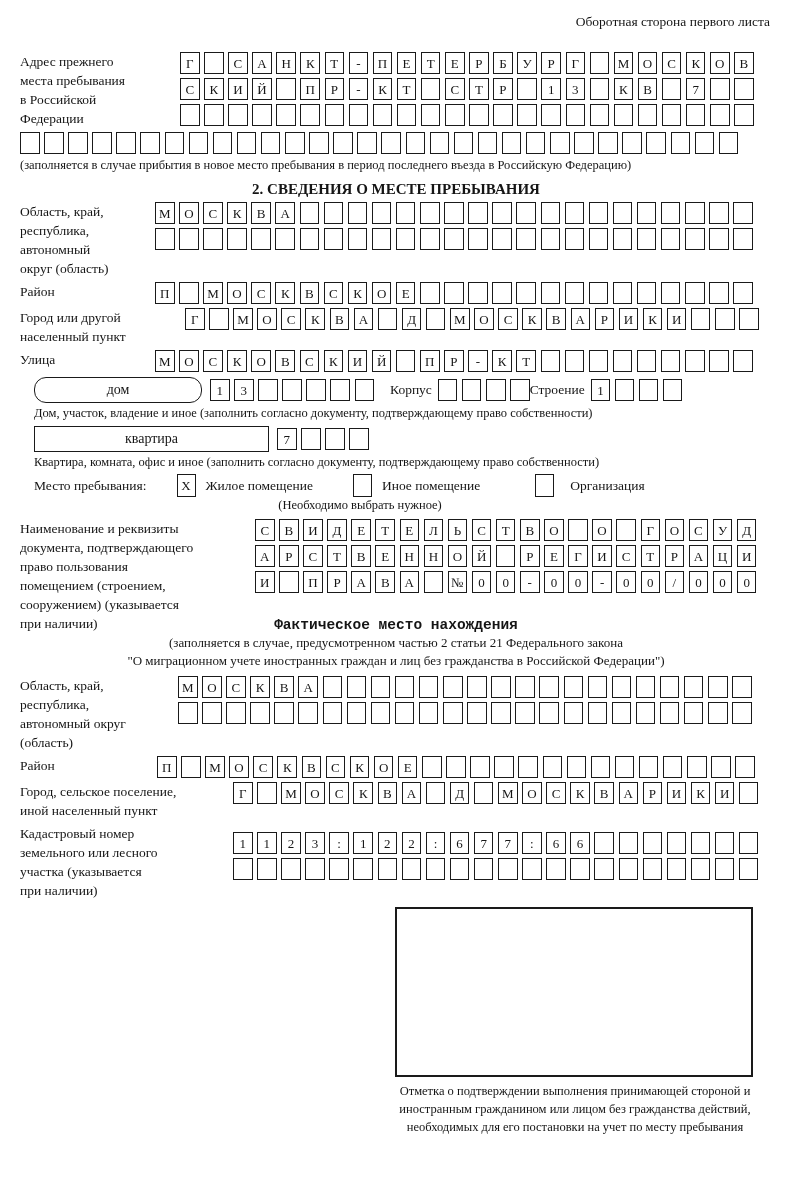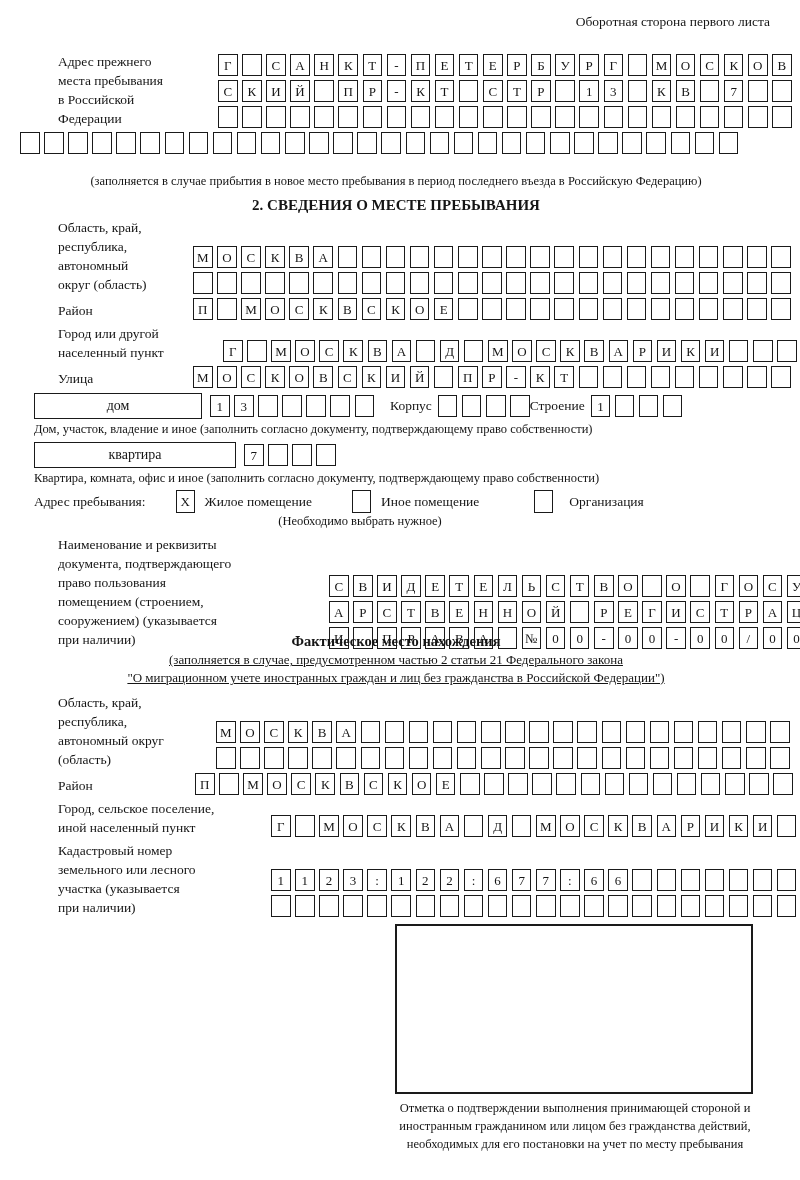--- a/index.html
+++ b/index.html
@@ -2,58 +2,58 @@
 <html><head>
 <meta charset="utf-8">
 <style>
   html,body{margin:0;padding:0;background:#ffffff;}
   body{width:800px;height:1180px;overflow:hidden;
        font-family:"Liberation Serif","DejaVu Serif",serif;color:#151515;}
   .page{position:relative;padding:14px 28px 0 20px;box-sizing:border-box;width:800px;}
 
   .header-note{text-align:right;font-size:13.5px;margin-right:2px;}
 
-  .form-row{display:flex;align-items:flex-end;margin-left:38px;}
+  .form-row{display:flex;align-items:flex-start;}
   .label{font-size:13.5px;line-height:19px;white-space:pre-line;box-sizing:border-box;padding-right:6px;}
   .w160{flex:0 0 160px;}
   .w135{flex:0 0 135px;}
   .w165{flex:0 0 165px;}
   .w235{flex:0 0 235px;}
   .w158{flex:0 0 158px;}
   .w137{flex:0 0 137px;}
   .w213{flex:0 0 213px;}
 
   .rows{display:flex;flex-direction:column;gap:4px;}
   .cells{display:flex;gap:4.6px;}
   .cell{flex:0 0 19.5px;width:19.5px;height:22px;border:1.6px solid #1a1a1a;box-sizing:border-box;
         display:flex;align-items:center;justify-content:center;font-size:13px;line-height:1;}
 
   .mt4{margin-top:4px;} .mt7{margin-top:7px;}
-  .center-note{text-align:center;font-size:12.5px;margin-top:20px;}
+  .center-note{font-size:12.5px;margin-top:4px;}
   .left-note{font-size:12.5px;margin:3px 0 0 14px;}
   .section-title{text-align:center;font-weight:bold;font-size:15px;margin-top:8px;}
 
   .top-address{margin-top:22px;}
   .full-row{margin-top:4px;}
 
   .house-row{display:flex;align-items:center;margin:5px 0 0 14px;}
   .wide-box{border:1.7px solid #1a1a1a;height:26px;box-sizing:border-box;
             display:flex;align-items:center;justify-content:center;font-size:14px;}
-  .house-box{width:168px;}
-  .apt-box{width:202px;}
+  .house-box{width:168px;border-radius:12px;}
+  .apt-box{width:235px;}
   .inline-label{font-size:13.5px;white-space:nowrap;}
 
   .stay-row{display:flex;align-items:center;margin:4px 0 0 14px;font-size:13.5px;}
   .checkbox{flex:0 0 19px;width:19px;height:23px;border:1.7px solid #1a1a1a;box-sizing:border-box;
             display:inline-flex;align-items:center;justify-content:center;font-size:13px;}
   .stay-note{margin:1px 0 0 160px;width:360px;text-align:center;font-size:12.5px;}
 
-  .doc-row{margin-top:6px;gap:36px;}
-  .fact-title{text-align:center;font-weight:bold;font-size:14.5px;margin-top:-16px;}
-  .fact-note{text-align:center;font-size:13px;margin-top:2px;text-decoration:underline;}
+  .doc-row{margin-top:6px;}
+  .fact-title{text-align:center;font-weight:bold;font-size:14.5px;margin-top:-16px;font-family:Liberation Mono, monospace;}
+  .fact-note{text-align:center;font-size:13px;margin-top:2px;}
   .fact-note:first-of-type{margin-top:4px;}
 
   .cad-rows{margin-top:8px;}
 
   .stamp-box{width:358px;height:170px;border:2px solid #1a1a1a;box-sizing:border-box;
              margin:7px 0 0 375px;background:#fff;}
   .stamp-caption{width:390px;margin:5px 0 0 360px;text-align:center;font-size:12.5px;line-height:18px;}
 </style>
 </head>
 <body>
@@ -373,21 +373,21 @@
     <div class="cells" style="margin-left:8px;">
         <span class="cell">7</span>
         <span class="cell"></span>
         <span class="cell"></span>
         <span class="cell"></span>
       </div>
   </div>
   <div class="left-note">Квартира, комната, офис и иное (заполнить согласно документу, подтверждающему право собственности)</div>
 
   <div class="stay-row">
-    <span>Адрес пребывания:</span>
+    <span>Место пребывания:</span>
     <span class="checkbox" style="margin-left:30px;">X</span>
     <span style="margin-left:10px;">Жилое помещение</span>
     <span class="checkbox" style="margin-left:40px;"></span>
     <span style="margin-left:10px;">Иное помещение</span>
     <span class="checkbox" style="margin-left:55px;"></span>
     <span style="margin-left:16px;">Организация</span>
   </div>
   <div class="stay-note">(Необходимо выбрать нужное)</div>
 
   <div class="form-row doc-row">

